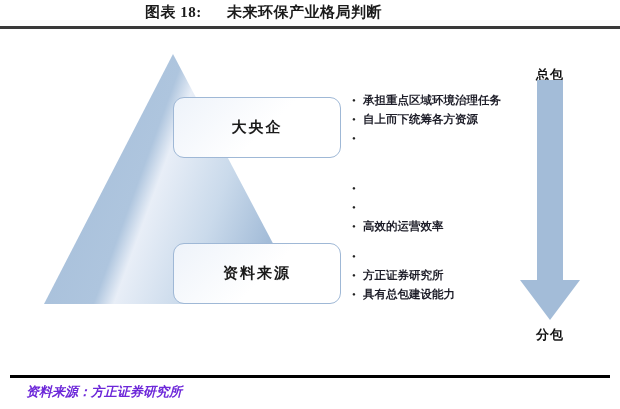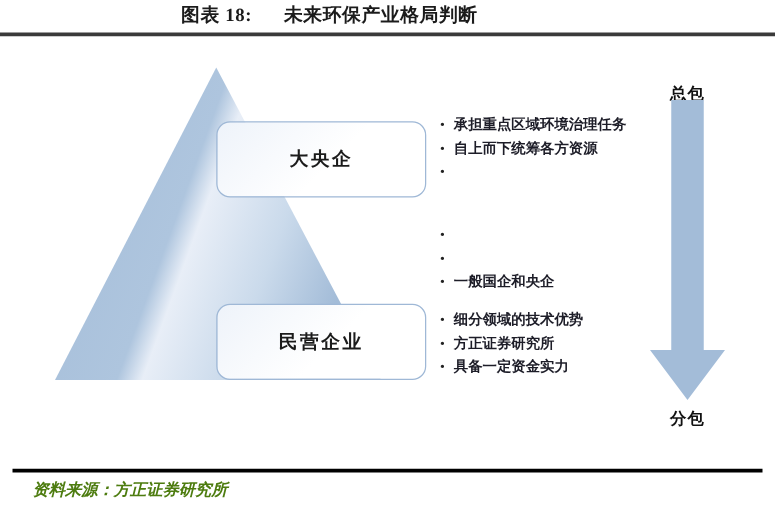--- a/index.html
+++ b/index.html
@@ -54,21 +54,21 @@
     height: 3px;
     background: #000000;
   }
   #source-line {
     position: absolute;
     left: 26px;
     top: 383px;
     font-size: 13px;
     font-style: italic;
     font-weight: 700;
-    color: #4d7c0f;
+    color: #6d28d9;
     white-space: pre;
   }
 
   
   #chart-area {
     position: absolute;
     left: 0;
     top: 30px;
     width: 620px;
     height: 345px;
@@ -197,39 +197,38 @@
 
   <div class="bullet-group" id="bullet-group-1">
     <div class="bullet-item">
       <span class="bullet-dot">•</span>
     </div>
     <div class="bullet-item">
       <span class="bullet-dot">•</span>
     </div>
     <div class="bullet-item">
       <span class="bullet-dot">•</span>
-      <span class="bullet-text">一般国企和央企</span>
+      <span class="bullet-text">高效的运营效率</span>
     </div>
   </div>
 
   <div class="tier-box" id="tier-box-2">
-    <span class="tier-label">民营企业</span>
+    <span class="tier-label">资料来源</span>
   </div>
   <div class="bullet-group" id="bullet-group-2">
     <div class="bullet-item">
       <span class="bullet-dot">•</span>
-      <span class="bullet-text">细分领域的技术优势</span>
     </div>
     <div class="bullet-item">
       <span class="bullet-dot">•</span>
       <span class="bullet-text">方正证券研究所</span>
     </div>
     <div class="bullet-item">
       <span class="bullet-dot">•</span>
-      <span class="bullet-text">具备一定资金实力</span>
+      <span class="bullet-text">具有总包建设能力</span>
     </div>
   </div>
 
   <div class="arrow-label" id="arrow-label-top">总包</div>
   <svg id="arrow-svg" width="80" height="245">
     <polygon points="17,0 43,0 43,200 60,200 30,240 0,200 17,200" fill="#a3bcd8"></polygon>
   </svg>
   <div class="arrow-label" id="arrow-label-bottom">分包</div>
 </div>
 

